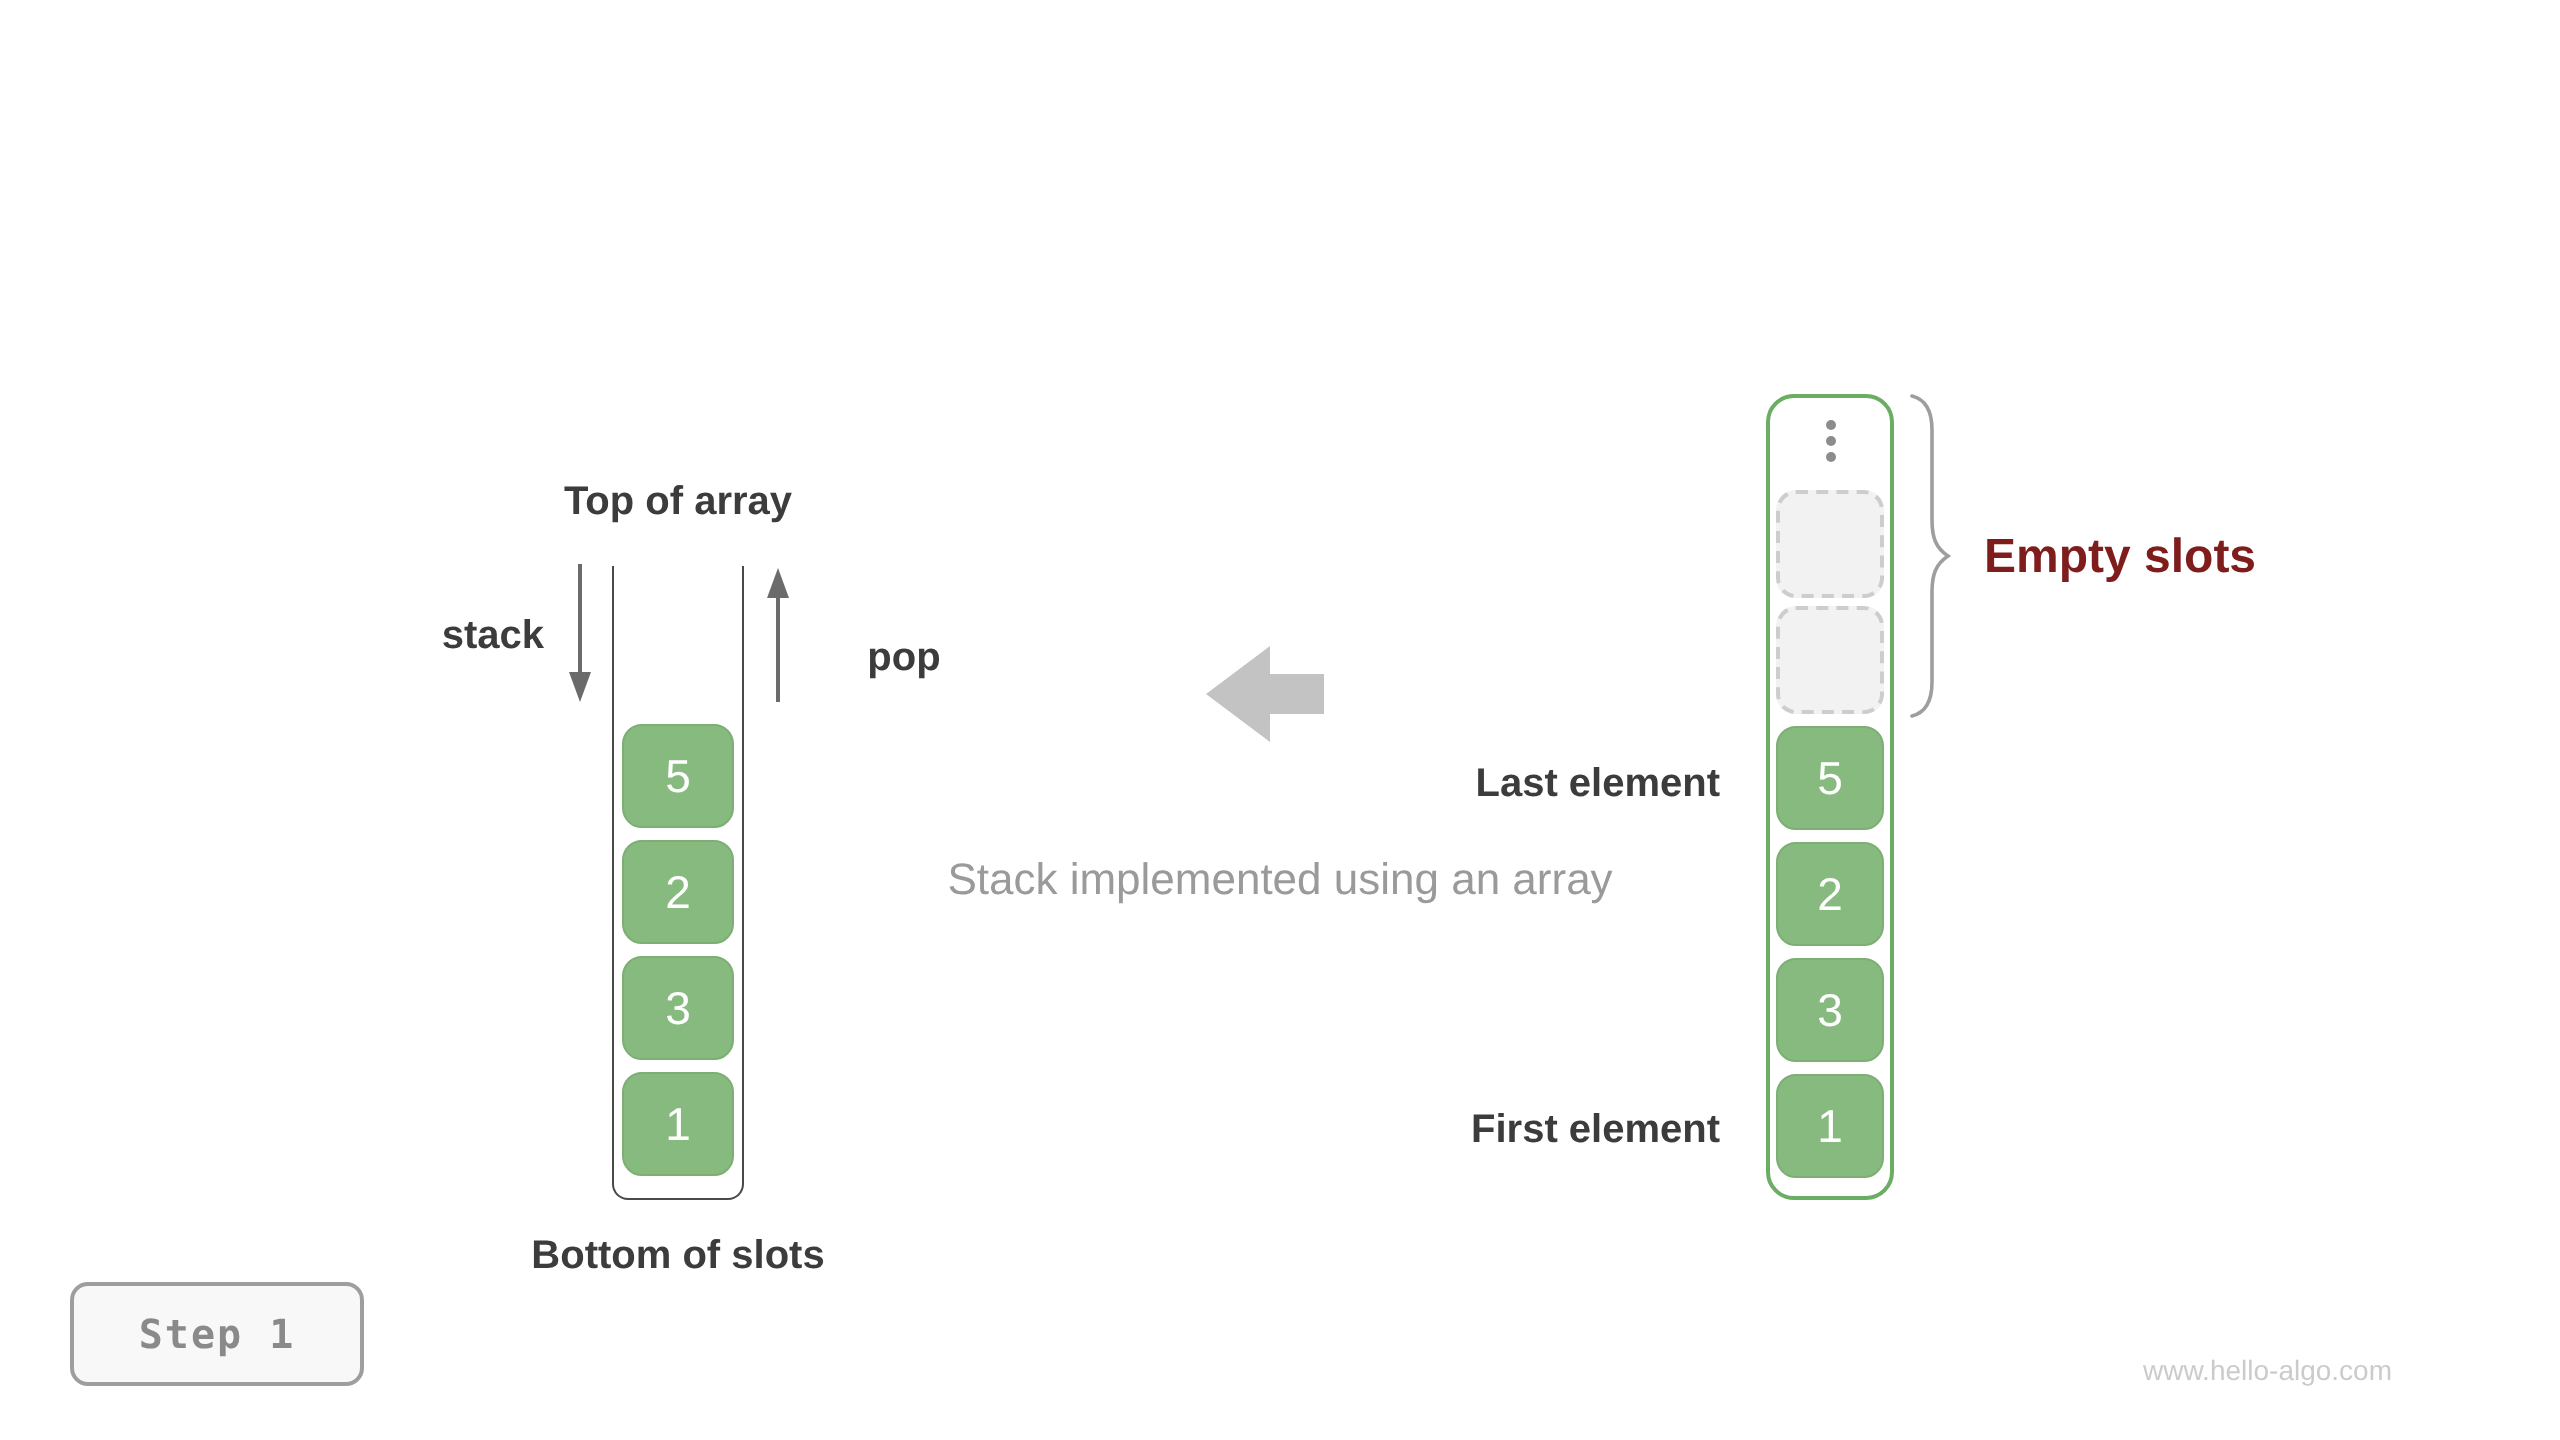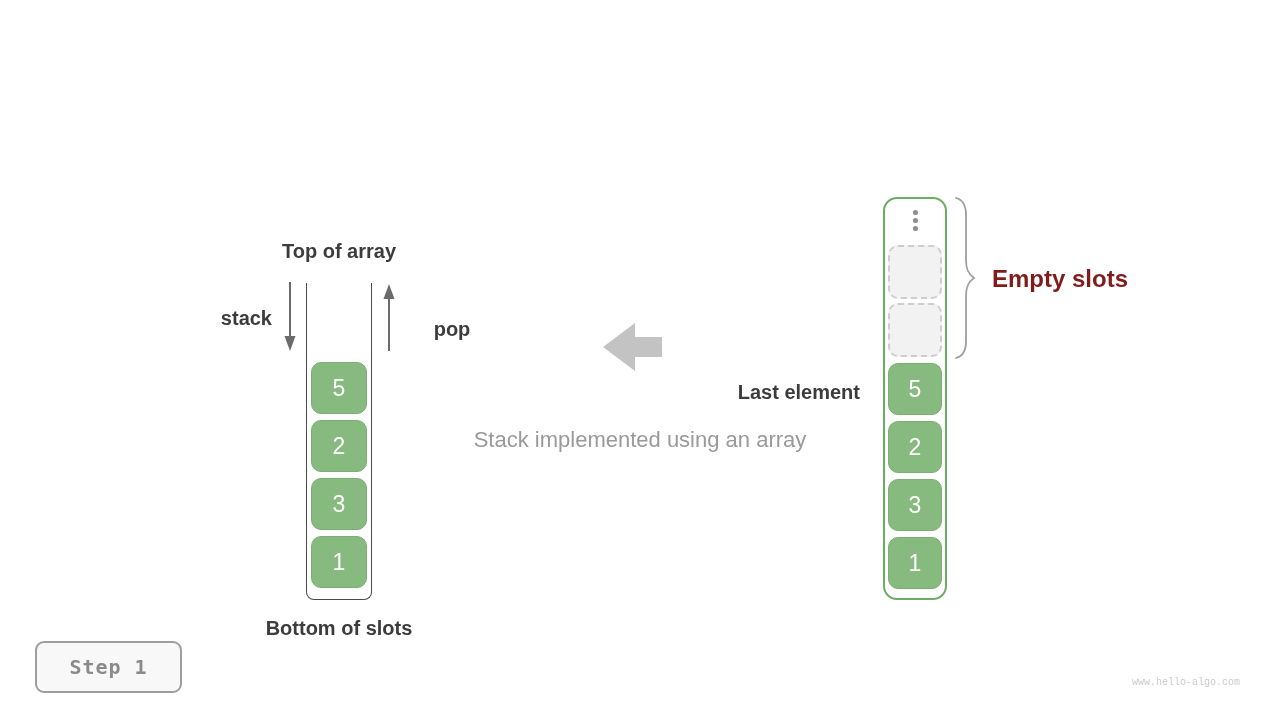--- a/index.html
+++ b/index.html
@@ -35,22 +35,22 @@
   }
   .dot{width:5px;height:5px;border-radius:50%;background:#8C8C8C;margin:3px auto 0 auto;}
 
   .step-badge{
     left:35px;top:641px;width:147px;height:52px;background:#F8F8F8;
     border:2px solid #9E9E9E;border-radius:9px;box-sizing:border-box;
     display:flex;align-items:center;justify-content:center;
     font-family:"DejaVu Sans Mono", monospace;font-weight:bold;font-size:20px;color:#8A8A8A;letter-spacing:1px;
   }
   .watermark{
-    left:1040px;top:677px;width:200px;text-align:right;
-    font-family:Liberation Mono, monospace;font-size:10px;color:#CBCBCB;
+    left:996px;top:677px;width:200px;text-align:right;
+    font-family:Liberation Sans, sans-serif;font-size:14px;color:#CBCBCB;
   }
 </style>
 </head>
 <body>
 
 <div class="canvas">
 
   <div class="abs lbl-dark" style="left:239px;top:239px;width:200px;text-align:center;">Top of array</div>
 
   <div class="abs lbl-dark" style="left:192px;top:306px;width:80px;text-align:right;">stack</div>
@@ -77,20 +77,21 @@
   <div class="abs lbl-dark" style="left:229px;top:616px;width:220px;text-align:center;">Bottom of slots</div>
 
   <svg class="abs" style="left:603px;top:322px;" width="59" height="50" viewBox="0 0 59 50">
     <polygon points="0,25 32,1 32,15 59,15 59,35 32,35 32,49" fill="#C3C3C3"></polygon>
   </svg>
 
   <div class="abs lbl-gray" style="left:390px;top:427px;width:500px;text-align:center;">Stack implemented using an array</div>
 
   <div class="abs lbl-dark" style="left:600px;top:380px;width:260px;text-align:right;">Last element</div>
 
+  <div class="abs lbl-dark" style="left:600px;top:553px;width:260px;text-align:right;">First element</div>
 
   <div class="abs array-container"></div>
 
   <div class="abs" style="left:883px;top:207px;width:64px;">
     <div class="dot"></div>
       <div class="dot"></div>
       <div class="dot"></div>
   </div>
 
   <div class="abs empty-slot" style="left:888px;top:245px;"></div>

